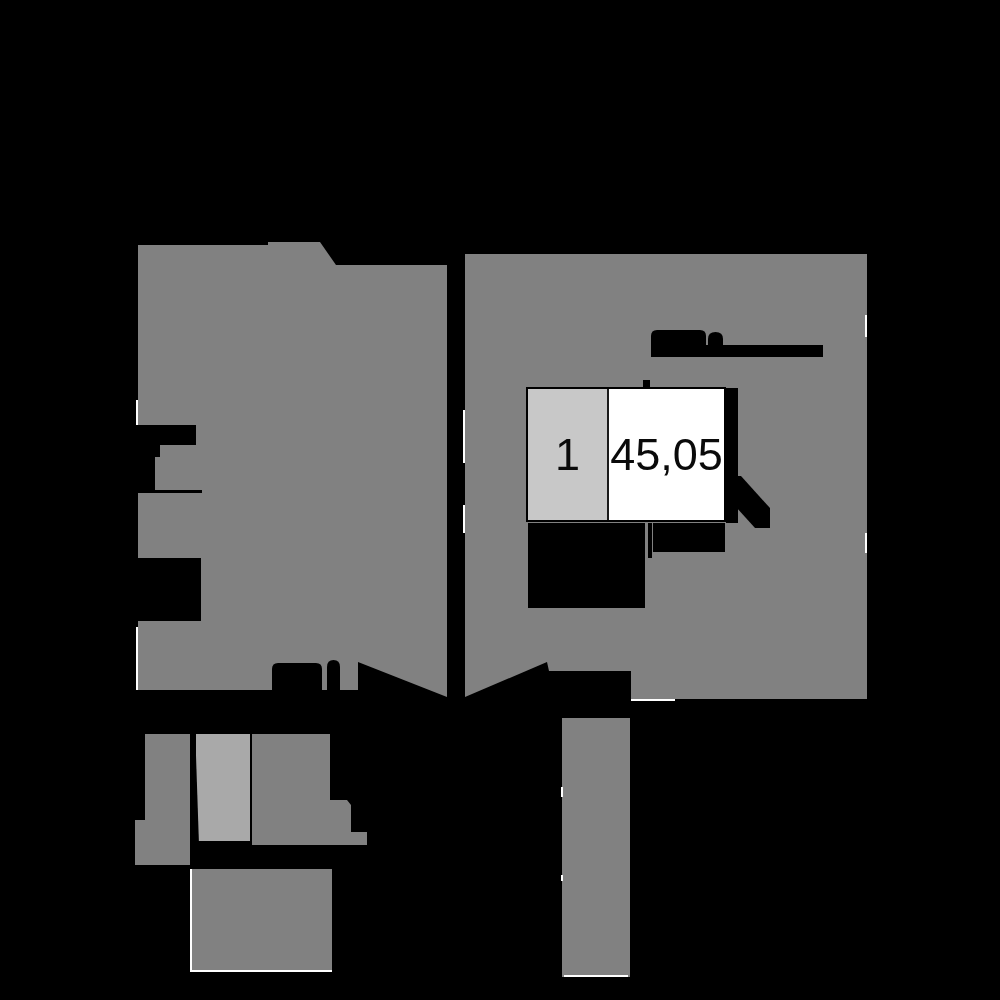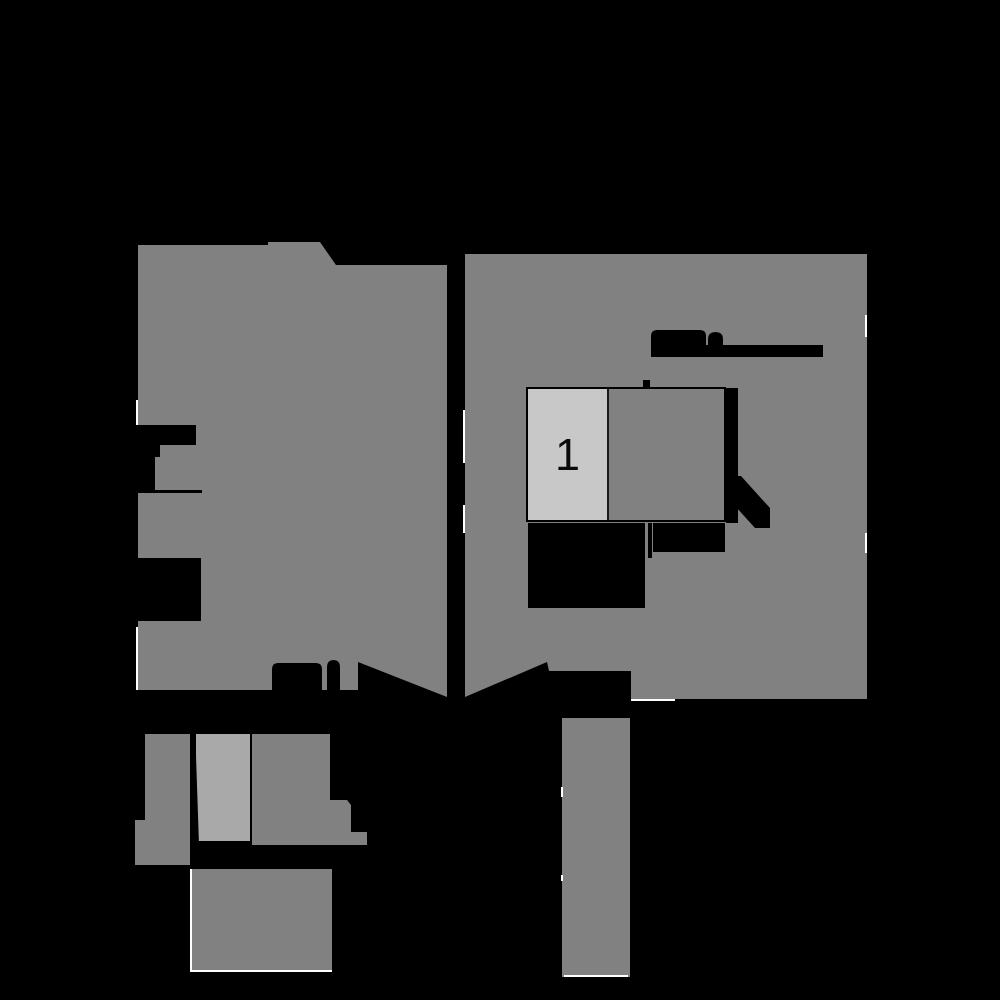--- a/index.html
+++ b/index.html
@@ -72,14 +72,17 @@
       <rect x="192" y="970" width="140" height="2" fill="#ffffff"></rect>
       <rect x="564" y="975" width="64" height="2" fill="#ffffff"></rect>
       <rect x="561" y="787" width="2" height="10" fill="#ffffff"></rect>
       <rect x="561" y="875" width="2" height="6" fill="#ffffff"></rect>
     </svg>
 
   <div id="unit-label-box">
     <div class="cell" id="unit-number-cell">
       <span>1</span>
     </div>
+    <div class="cell" id="unit-area-cell">
+      <span>45,05</span>
+    </div>
   </div>
 </div>
 
 </body></html>

